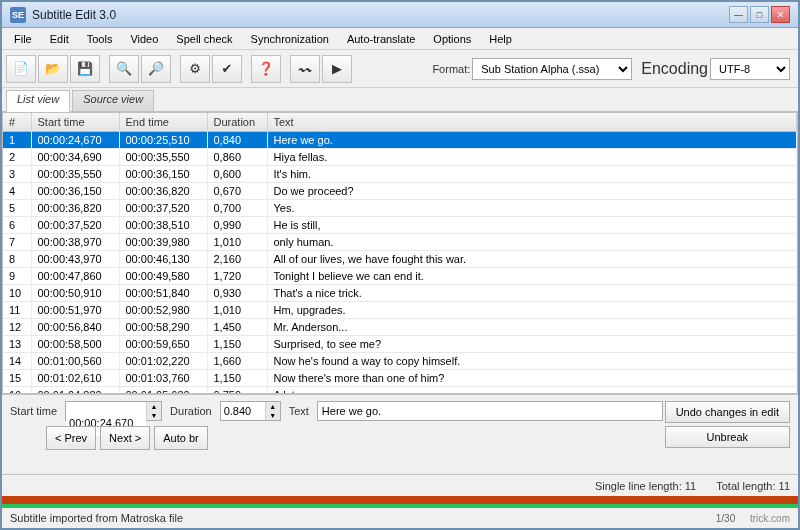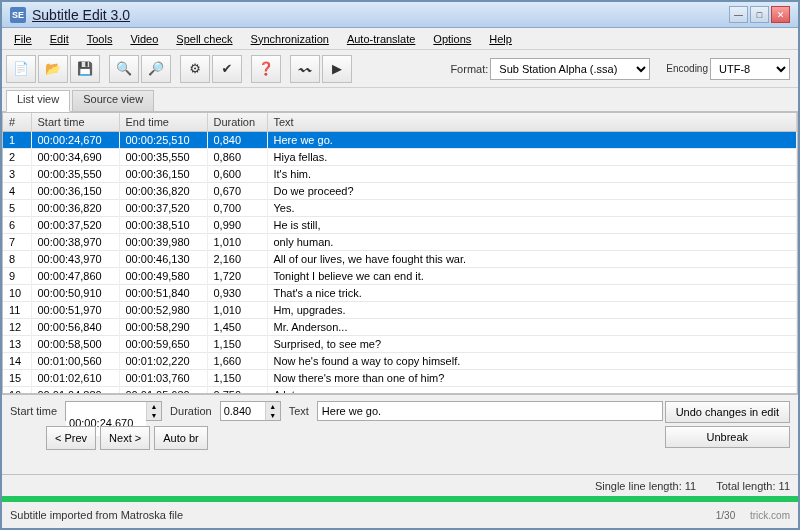--- a/index.html
+++ b/index.html
@@ -30,24 +30,23 @@
       background: #5080c0;
       border-radius: 2px;
       display: flex;
       align-items: center;
       justify-content: center;
       color: white;
       font-size: 9px;
       font-weight: bold;
     }
     #title-text {
-      font-size: 14px;
+      font-size: 12px;
       color: #1a1a2e;
       font-weight: normal;
-      text-decoration: underline;
     }
     #title-controls {
       display: flex;
       gap: 2px;
     }
     .title-btn {
       width: 19px;
       height: 17px;
       border: 1px solid #8aabcc;
       background: linear-gradient(to bottom, #e8f0f8, #c8d8ec);
@@ -62,21 +61,20 @@
 
     
     #menu-bar {
       background: #f0f0f0;
       padding: 2px 4px;
       display: flex;
       gap: 2px;
       border-bottom: 1px solid #d0d0d0;
       height: 22px;
       align-items: center;
-      text-decoration: underline;
     }
     .menu-item {
       padding: 2px 8px;
       cursor: pointer;
       font-size: 11px;
       color: #000;
     }
 
     
     #toolbar {
@@ -107,42 +105,43 @@
       color: #333;
     }
     .tb-select {
       height: 22px;
       font-size: 11px;
       border: 1px solid #ababab;
       background: white;
       padding: 0 4px;
     }
     .tb-encoding-label {
-      font-size: 10px;
-      margin-left: 14px;
+      font-size: 16px;
+      margin-left: 7px;
       color: #333;
     }
 
     
     #tabs {
       display: flex;
       background: #f0f0f0;
       padding: 2px 4px 0 4px;
       border-bottom: 1px solid #c0c0c0;
       height: 24px;
     }
     .tab {
       padding: 2px 10px;
       border: 1px solid #c0c0c0;
       border-bottom: none;
       cursor: pointer;
       font-size: 11px;
       background: linear-gradient(to bottom, #e8e8e8, #d8d8d8);
       color: #333;
       margin-right: 2px;
+      font-style: italic;
     }
     .tab.active {
       background: white;
       border-bottom: 1px solid white;
       margin-bottom: -1px;
       z-index: 1;
       font-weight: 500;
     }
 
     
@@ -287,26 +286,27 @@
     #status-right {
       display: flex;
       gap: 20px;
       font-size: 11px;
       color: #333;
     }
 
     
     #bottom-bar {
       background: #f0f0f0;
-      border-top: 6px solid #22c55e;
+      border-top: 4px solid #22c55e;
       padding: 2px 8px;
       display: flex;
       align-items: center;
       justify-content: space-between;
-      height: 32px;
+      height: 24px;
+      margin-top: 8px;
     }
     #bottom-status-text {
       font-size: 11px;
       color: #333;
     }
     #bottom-right {
       font-size: 10px;
       color: #666;
     }
 

